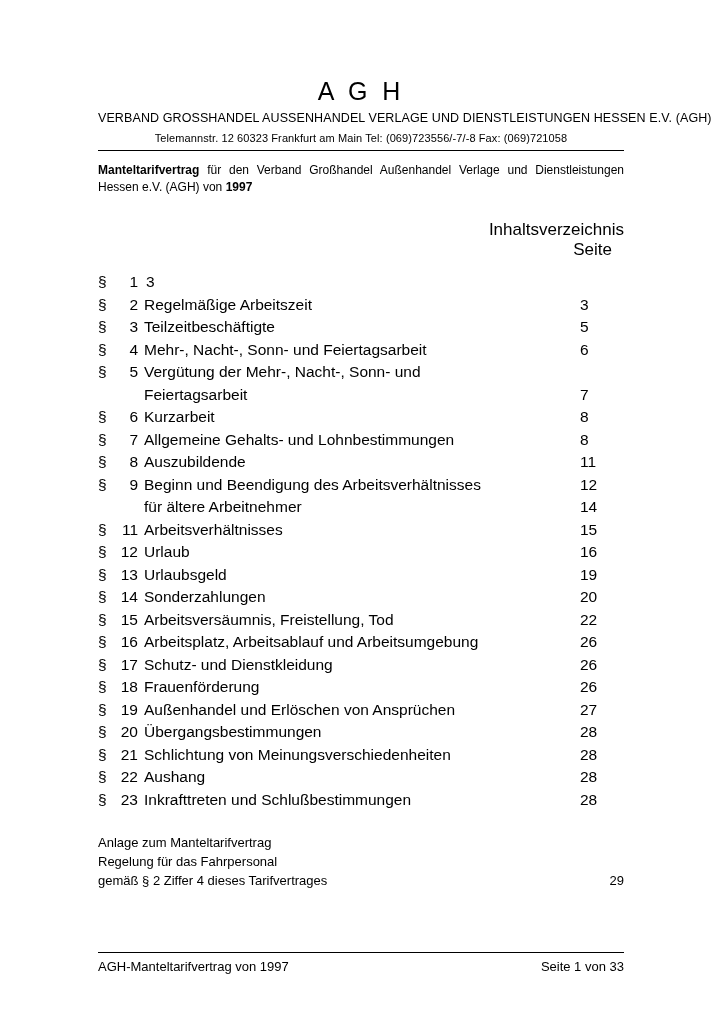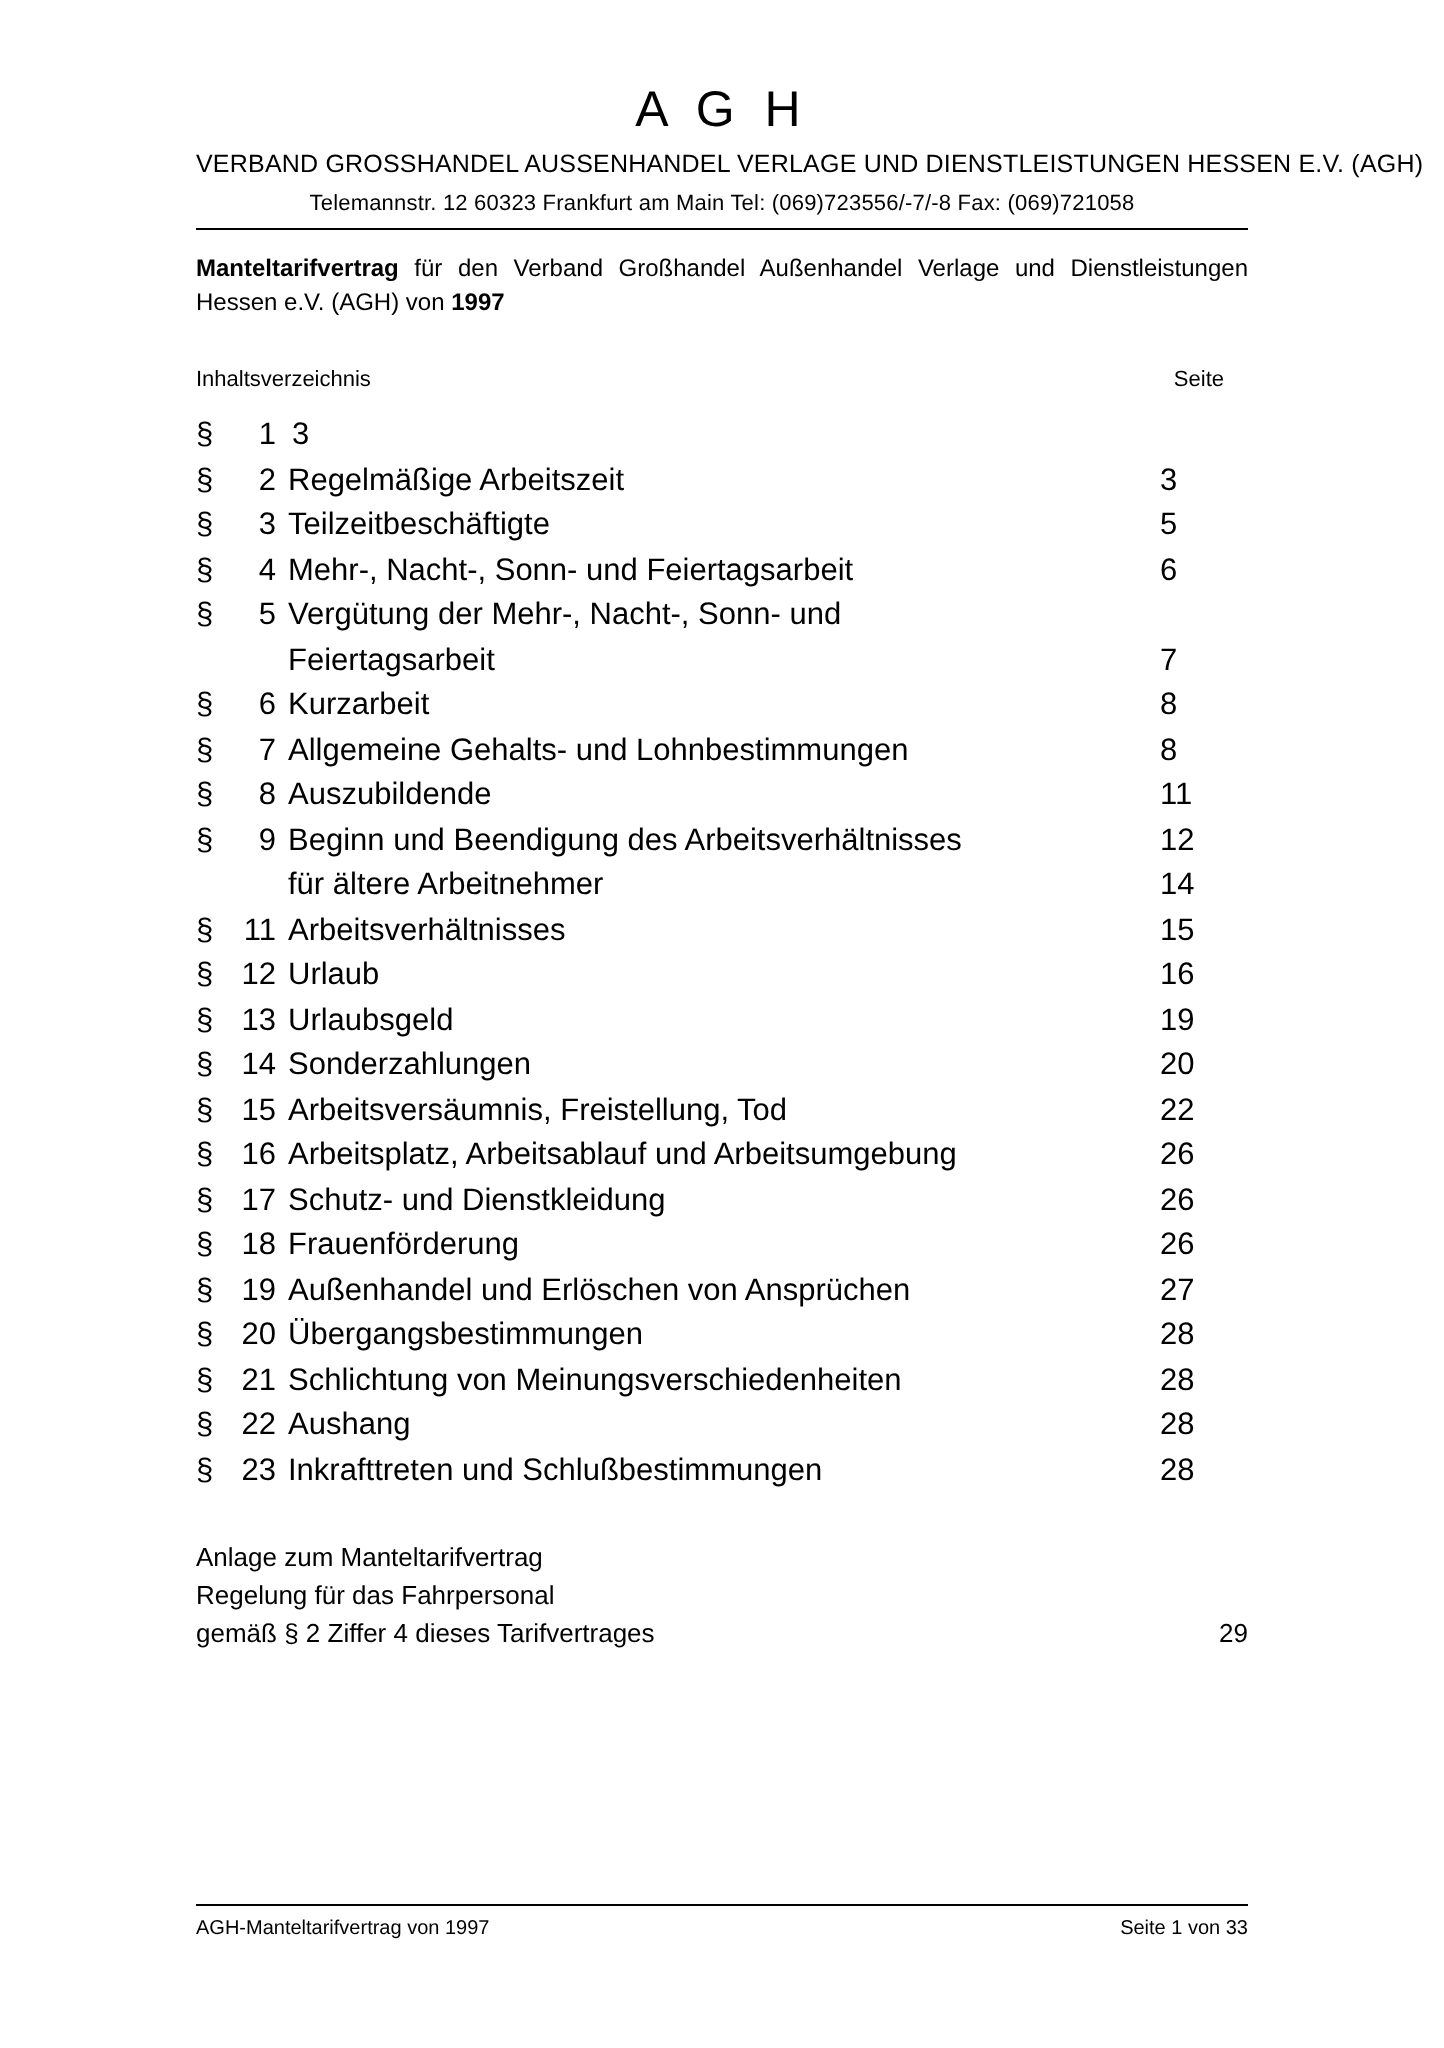--- a/index.html
+++ b/index.html
@@ -23,21 +23,21 @@
   .content {
     position: absolute;
     left: 98px;
     top: 0;
     width: 526px;
   }
 
   
   .masthead {
     text-align: center;
-    padding-top: 42px;
+    padding-top: 78px;
   }
   .org-initials {
     font-size: 25px;
     letter-spacing: 4px;
     font-weight: 400;
     line-height: 1.1;
   }
   .org-fullname {
     font-size: 12.5px;
     margin-top: 5px;
@@ -64,21 +64,22 @@
     text-align: justify;
   }
   .subtitle .b { font-weight: bold; }
 
   
   .toc-head {
     display: flex;
     justify-content: space-between;
     align-items: flex-end;
     margin-top: 24px;
-    font-size: 11px;
+    font-size: 17px;
+    flex-direction: column;
   }
   .toc-head .title { }
   .toc-head .seite { padding-right: 12px; }
 
   .toc {
     margin-top: 14px;
     font-size: 15.5px;
     line-height: 1.0;
   }
   .toc-row {
@@ -125,21 +126,21 @@
     width: 526px;
   }
   .footer hr {
     border: 0;
     border-top: 1px solid #000;
     margin: 0 0 6px 0;
   }
   .footer .row {
     display: flex;
     justify-content: space-between;
-    font-size: 10px;
+    font-size: 13px;
     text-align: center;
   }
 </style>
 </head>
 <body>
 
 <div class="page">
 
   <div class="content">
 

